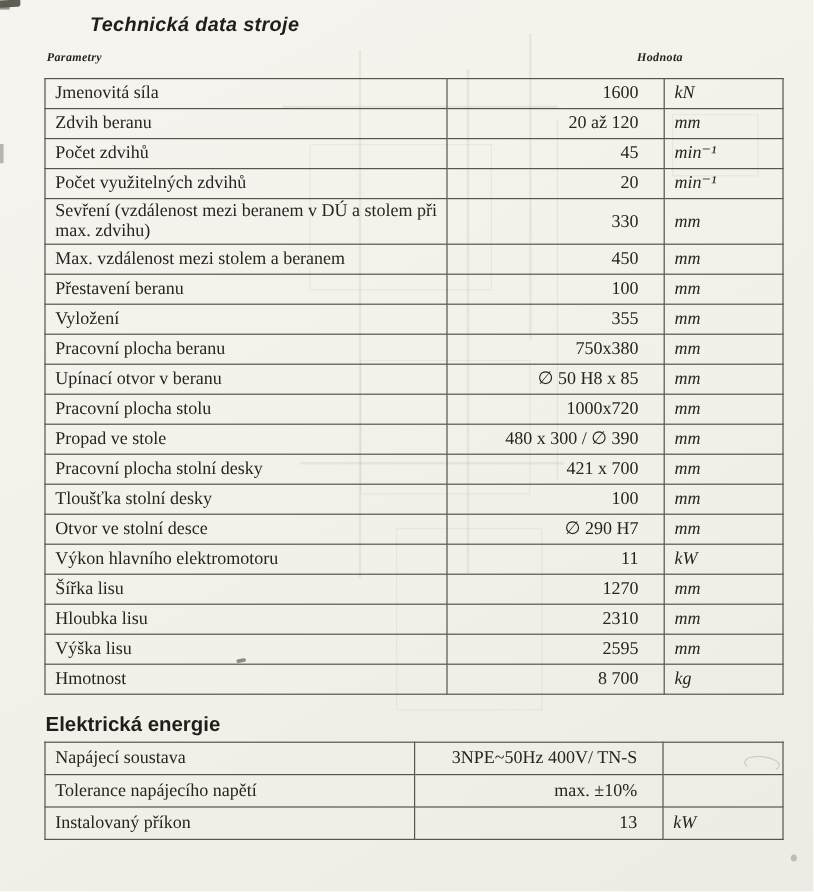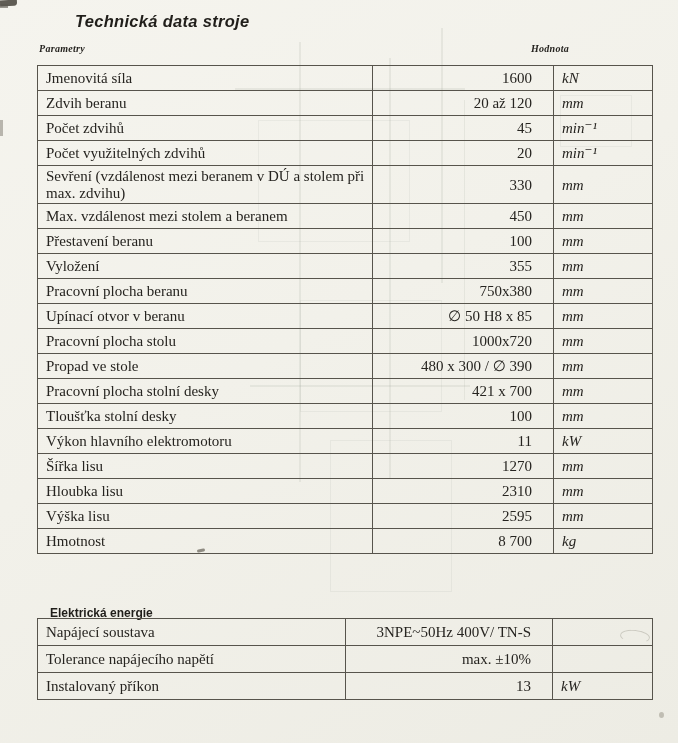--- a/index.html
+++ b/index.html
@@ -12,23 +12,23 @@
   
   .doc-title {
     position:absolute; left:75px; top:12px; margin:0;
     font-family:"Liberation Sans","DejaVu Sans",sans-serif;
     font-size:16.5px; font-weight:bold; letter-spacing:.3px; color:#201e1a;font-style:italic;
   }
   .col-head { position:absolute; top:43px; font-size:10px; font-weight:bold; font-style:italic; color:#262420; letter-spacing:.3px; }
   .col-head.param { left:39px; }
   .col-head.value { left:502px; width:96px; text-align:center; }
   .sec-title {
-    position:absolute; left:38px; top:594px; margin:12px;
+    position:absolute; left:38px; top:594px; margin:0;
     font-family:"Liberation Sans","DejaVu Sans",sans-serif;
-    font-size:12px; font-weight:bold; color:#201e1a;
+    font-size:17px; font-weight:bold; color:#201e1a;
   }
   
   table { position:absolute; border-collapse:collapse; table-layout:fixed; background:transparent; }
   .t1 { left:37px; top:65px; width:615px; }
   .t2 { left:37px; top:618px; width:615px; }
   td {
     border:1px solid #57544c; padding:0; vertical-align:middle; overflow:hidden;
     font-size:15px; line-height:18px; color:#262420; white-space:normal;
   }
   td:nth-child(1){ padding-left:8px; padding-right:4px; text-align:left; }
@@ -148,20 +148,25 @@
           <td>Pracovní plocha stolní desky</td>
           <td>421 x 700</td>
           <td>mm</td>
         </tr>
         <tr>
           <td>Tloušťka stolní desky</td>
           <td>100</td>
           <td>mm</td>
         </tr>
         <tr>
+          <td>Otvor ve stolní desce</td>
+          <td>∅ 290 H7</td>
+          <td>mm</td>
+        </tr>
+        <tr>
           <td>Výkon hlavního elektromotoru</td>
           <td>11</td>
           <td>kW</td>
         </tr>
         <tr>
           <td>Šířka lisu</td>
           <td>1270</td>
           <td>mm</td>
         </tr>
         <tr>

